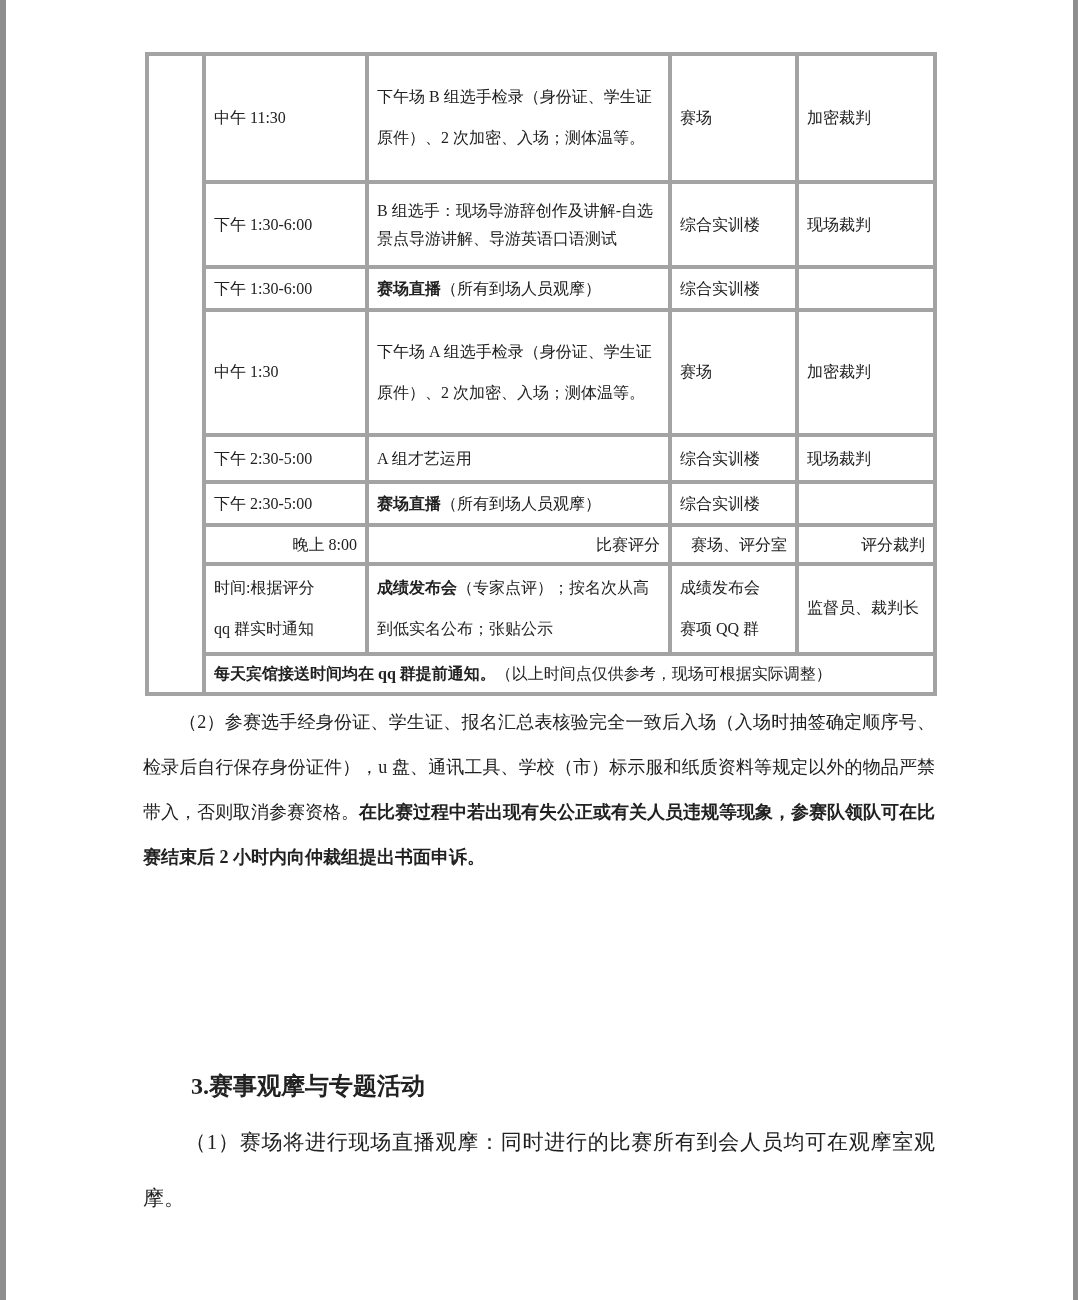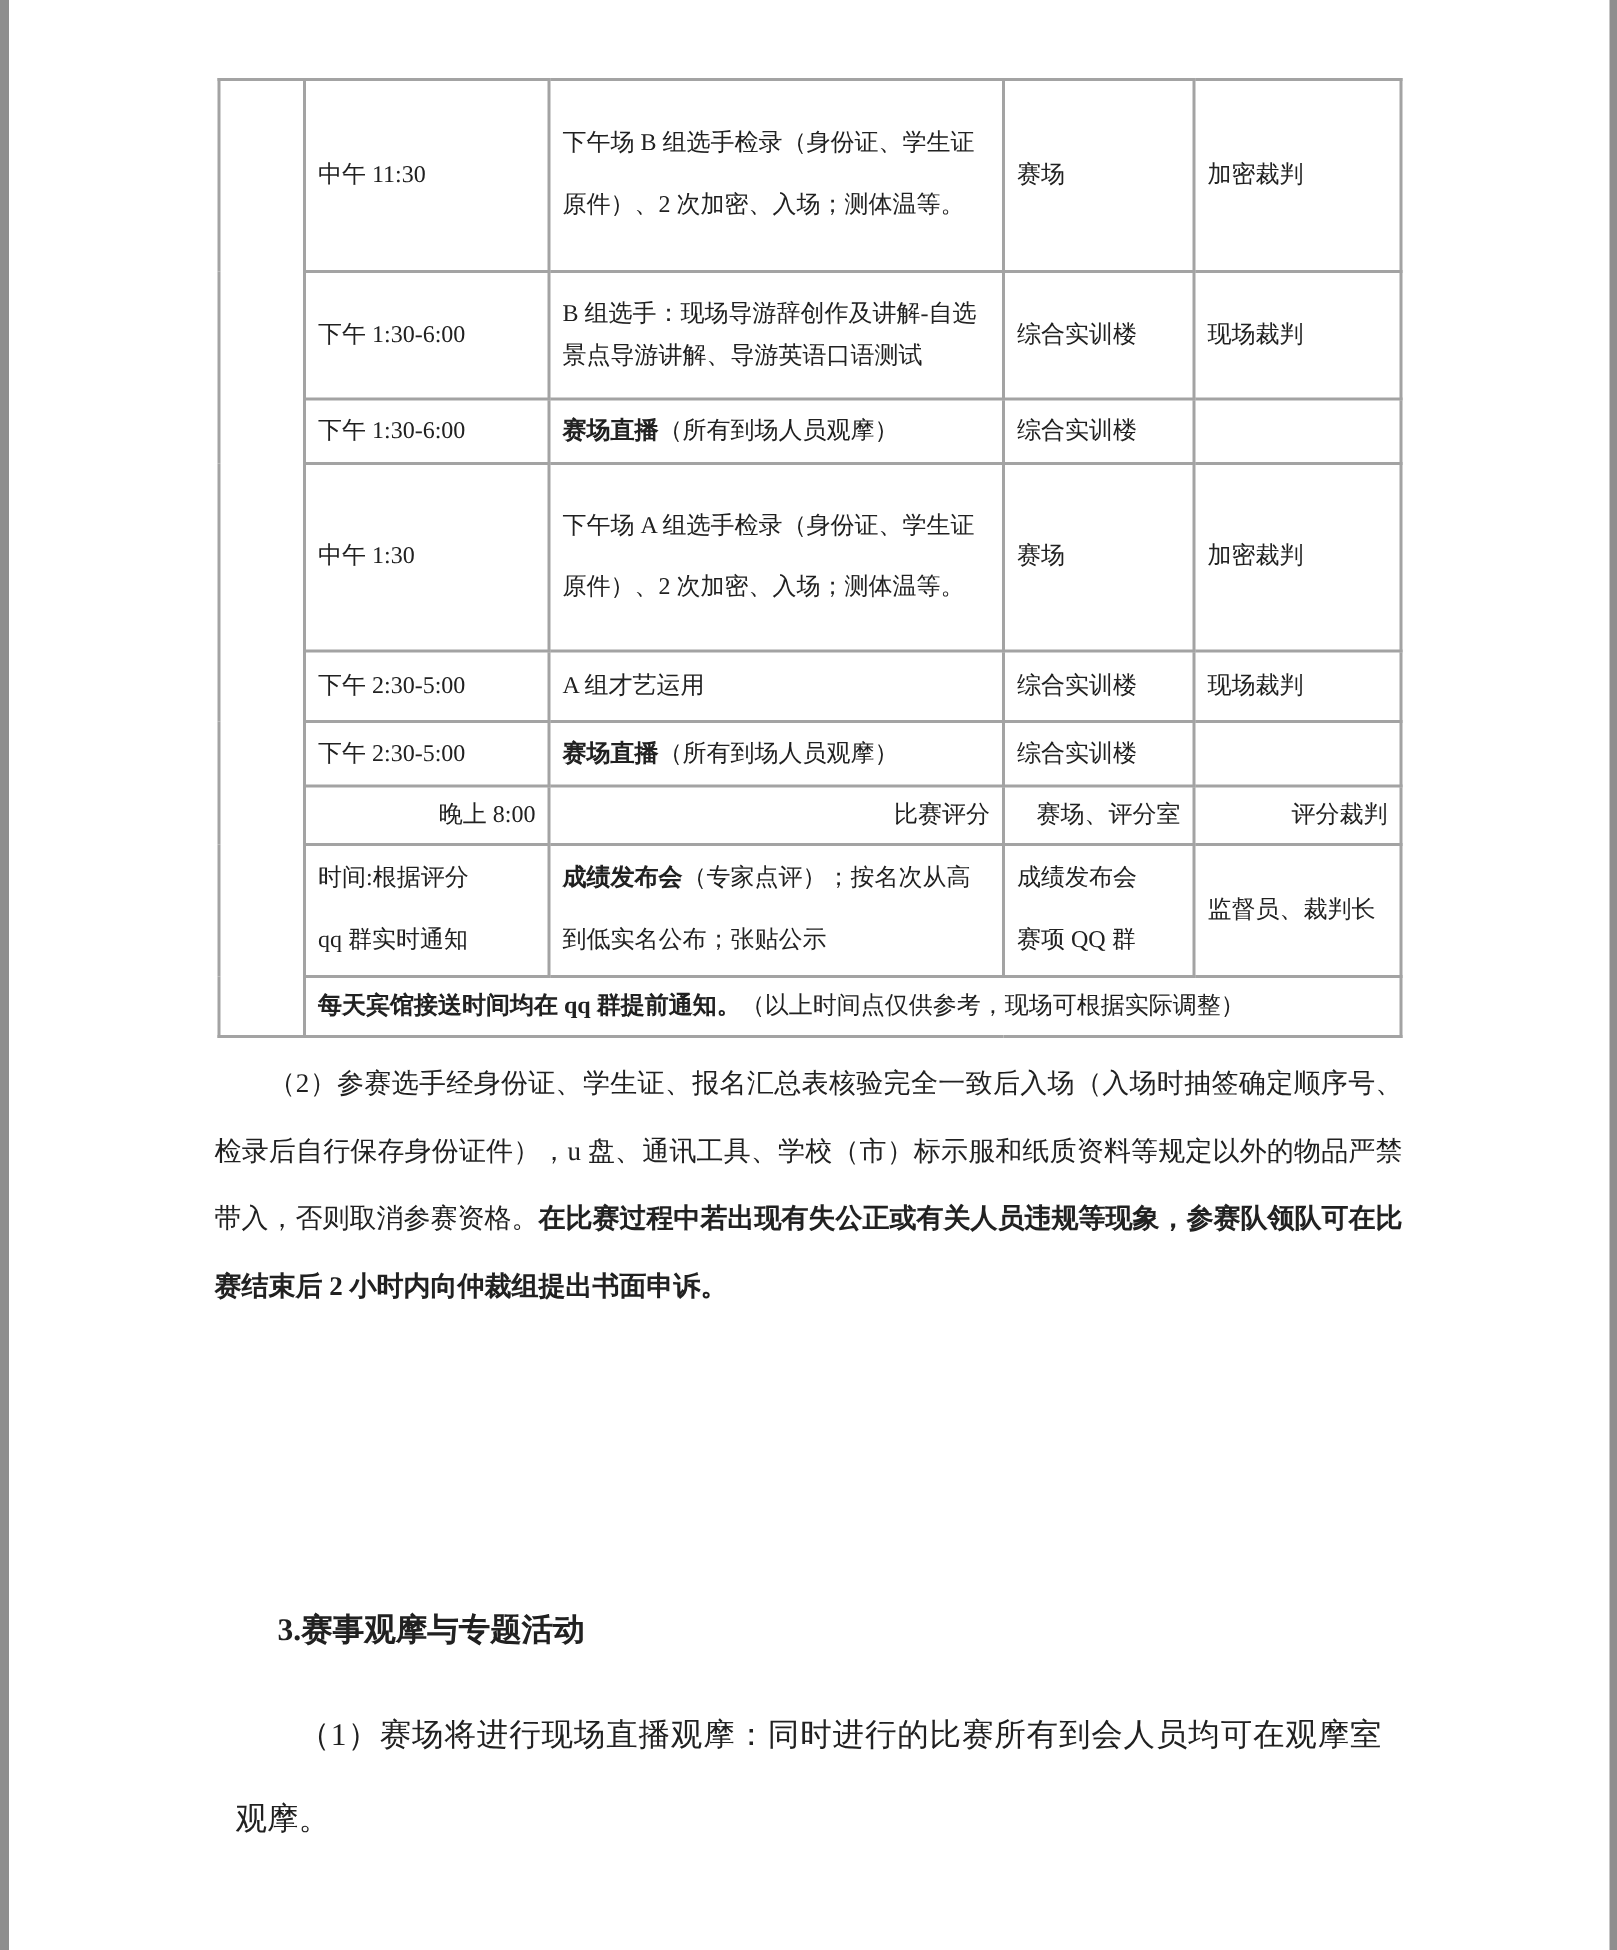--- a/index.html
+++ b/index.html
@@ -16,21 +16,21 @@
   .edge-right{right:0;width:5px;}
 
   table.schedule{
     position:absolute;left:145px;top:52px;
     width:788px;
     border-collapse:collapse;
     table-layout:fixed;
     font-size:16px;
   }
   table.schedule td{
-    border:2px solid #a3a3a3;
+    border:4px solid #a3a3a3;
     padding:2px 8px;
     vertical-align:middle;
     line-height:1.7;
     white-space:pre-line;
     overflow:hidden;
   }
   table.schedule tr.airy td{line-height:2.55;}
   table.schedule tr:nth-child(1){height:128px;}
   table.schedule tr:nth-child(2){height:85px;}
   table.schedule tr:nth-child(3){height:43px;}
@@ -49,24 +49,24 @@
     text-align:justify;
   }
   .notes p{margin:0;text-indent:2em;}
 
   .section3{
     position:absolute;left:143px;top:1058px;width:792px;
     font-size:21px;line-height:56px;
     text-align:justify;
   }
   .section3 h3{
-    margin:0;font-size:21px;font-weight:bold;line-height:56px;
+    margin:0;font-size:24px;font-weight:bold;line-height:56px;
     text-indent:2em;
   }
-  .section3 p{margin:14px;text-indent:2em;}
+  .section3 p{margin:0;text-indent:2em;}
 </style>
 </head>
 <body>
 
 <div class="page">
   <div class="edge edge-left"></div>
   <div class="edge edge-right"></div>
 
   <table class="schedule">
     <colgroup>

